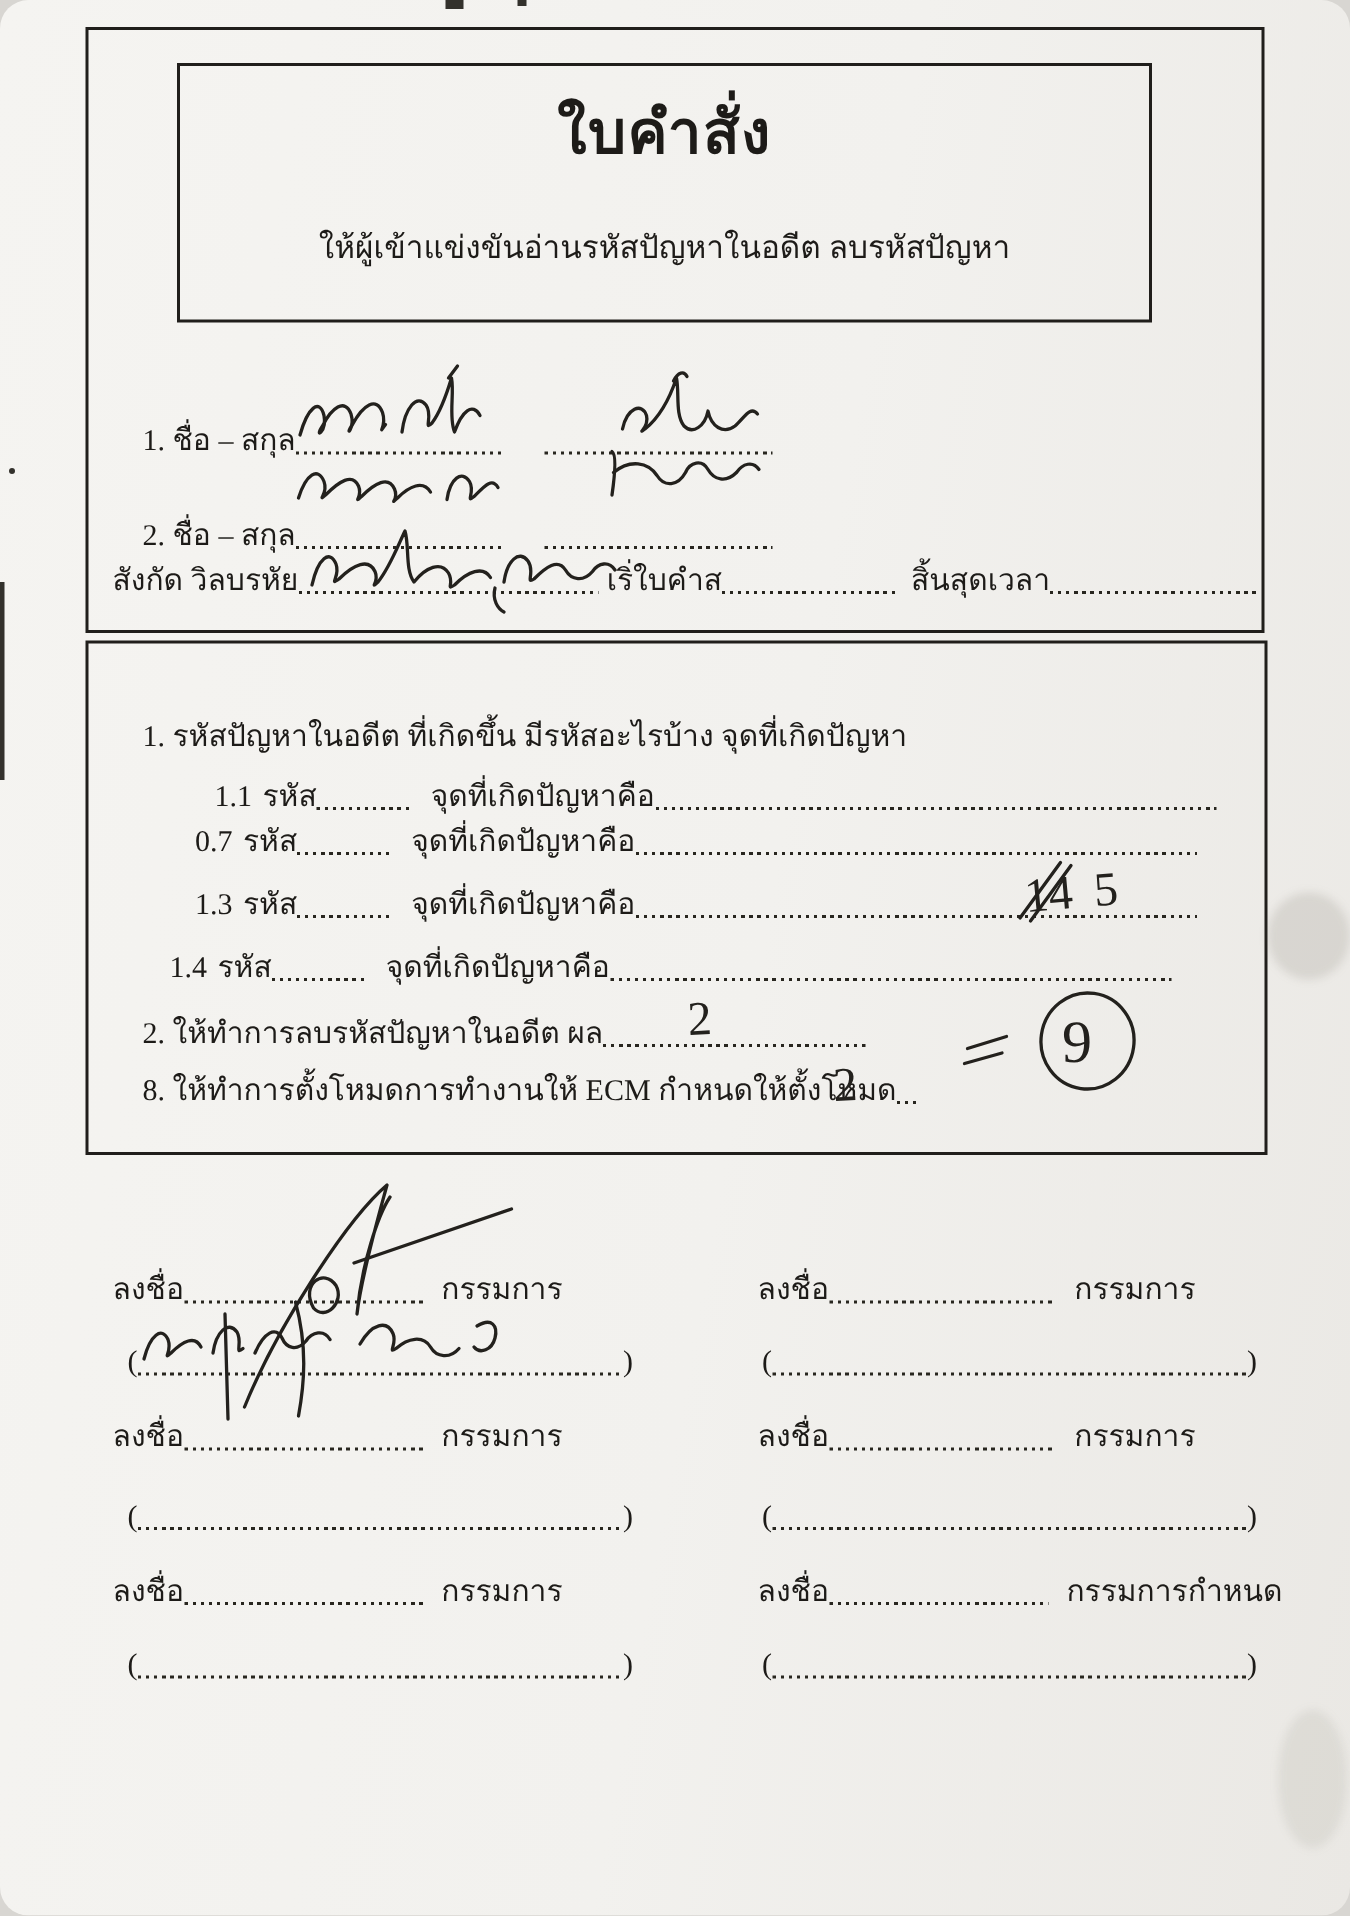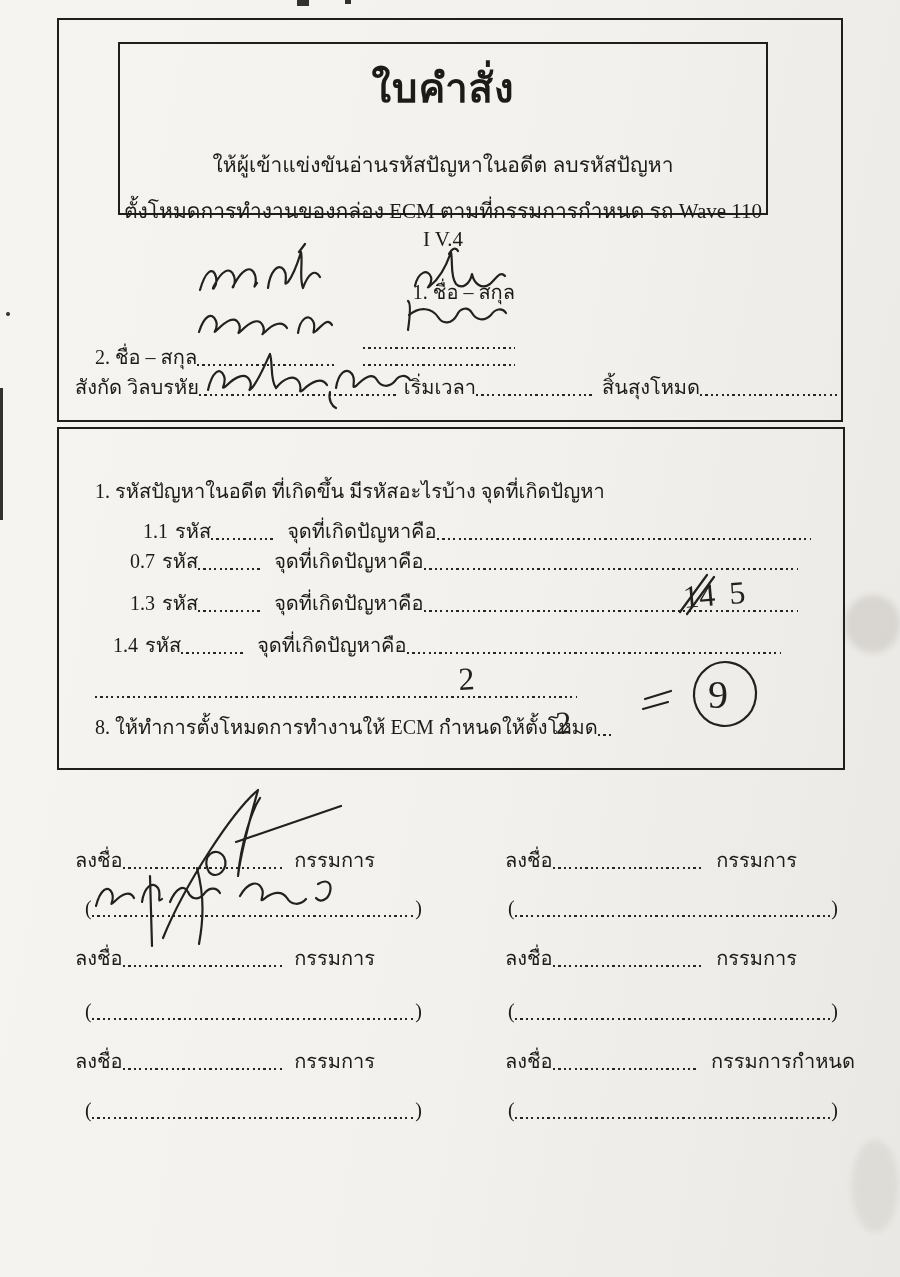--- a/index.html
+++ b/index.html
@@ -1,20 +1,21 @@
 <!DOCTYPE html>
 <html><head>
 <meta charset="utf-8">
 <style>
   html,body { margin:0; padding:0; background:#d8d6d2; }
   .page {
     position:relative; width:900px; height:1277px; overflow:hidden;
     background: linear-gradient(100deg,#f5f4f1 0%, #f2f1ee 55%, #eae8e4 100%);
     font-family:"Liberation Serif","DejaVu Serif",serif;
     color:#1d1b18;
+    border-radius:19px;
   }
   .box { position:absolute; border:2px solid #201e1b; box-sizing:border-box; }
   .row { position:absolute; display:flex; align-items:flex-end; font-size:20px;
          line-height:26px; height:28px; white-space:nowrap; box-sizing:border-box; }
   .lbl { flex:0 0 auto; }
   .dots {
     display:inline-block; height:24px; flex:1 1 auto;
     background-image: repeating-linear-gradient(90deg,#28261f 0 2.2px, transparent 2.2px 5.4px);
     background-repeat:no-repeat; background-position:0 calc(100% - 4px); background-size:100% 2.4px;
   }
@@ -34,42 +35,41 @@
 </head>
 <body>
 
 <div class="page">
 
   <div class="box" style="left:57px; top:18px; width:786px; height:404px;"></div>
 
   <div class="box header-box" style="left:118px; top:42px; width:650px; height:173px;">
     <div class="header-title">ใบคำสั่ง</div>
     <div class="header-line hline1">ให้ผู้เข้าแข่งขันอ่านรหัสปัญหาในอดีต ลบรหัสปัญหา</div>
-    <div class="header-line hline2">ตั้งโหมดการทำงานของกล่อง ECM ตามที่กรรมการกำหนด รถ Wave 110 I  V.4</div>
-  </div>
-
-  <div class="row" style="left:95px; top:279px; width:420px;flex-direction:column;">
+  </div>
+
+  <div class="row" style="left:95px; top:279px; width:420px;">
     <span class="lbl">1.  ชื่อ – สกุล</span>
     <span class="dots"></span>
     <span class="gap" style="width:26px;"></span>
     <span class="dots fix" style="width:152px;"></span>
   </div>
   <div class="row" style="left:95px; top:310px; width:420px;margin-top:32px;">
     <span class="lbl">2.  ชื่อ – สกุล</span>
     <span class="dots"></span>
     <span class="gap" style="width:26px;"></span>
     <span class="dots fix" style="width:152px;"></span>
   </div>
 
   <div class="row" style="left:75px; top:372px; width:763px;">
     <span class="lbl">สังกัด  วิลบรหัย</span>
     <span class="dots"></span>
-    <span class="lbl" style="padding-left:6px;">เริ่มเวลา</span>
+    <span class="lbl" style="padding-left:6px;">เริ่ใบคำส</span>
     <span class="dots fix" style="width:116px;"></span>
-    <span class="lbl" style="padding-left:10px;">สิ้นสุงโหมด</span>
+    <span class="lbl" style="padding-left:10px;">สิ้นสุดเวลา</span>
     <span class="dots fix" style="width:138px;"></span>
   </div>
 
   <div class="box" style="left:57px; top:427px; width:788px; height:343px;"></div>
 
   <div class="row" style="left:95px; top:476px; width:700px;">
     <span class="lbl">1.  รหัสปัญหาในอดีต ที่เกิดขึ้น มีรหัสอะไรบ้าง จุดที่เกิดปัญหา</span>
   </div>
 
   <div class="row" style="left:143px; top:504px; width:668px;margin-top:12px;">
@@ -95,20 +95,21 @@
   </div>
   <div class="row" style="left:113px; top:630px; width:668px;">
     <span class="lbl" style="width:32px;">1.4</span>
     <span class="lbl">รหัส</span>
     <span class="dots fix" style="width:62px;"></span>
     <span class="lbl" style="padding-left:14px;">จุดที่เกิดปัญหาคือ</span>
     <span class="dots"></span>
   </div>
 
   <div class="row" style="left:95px; top:674px; width:482px;">
+    <span class="lbl">2.  ให้ทำการลบรหัสปัญหาในอดีต  ผล</span>
     <span class="dots"></span>
   </div>
   <div class="row" style="left:95px; top:712px; width:517px;">
     <span class="lbl">8.  ให้ทำการตั้งโหมดการทำงานให้ ECM  กำหนดให้ตั้งโหมด</span>
     <span class="dots"></span>
   </div>
 
   <div class="row" style="left:75px; top:845px; width:300px;">
     <span class="lbl">ลงชื่อ</span>
     <span class="dots"></span>

